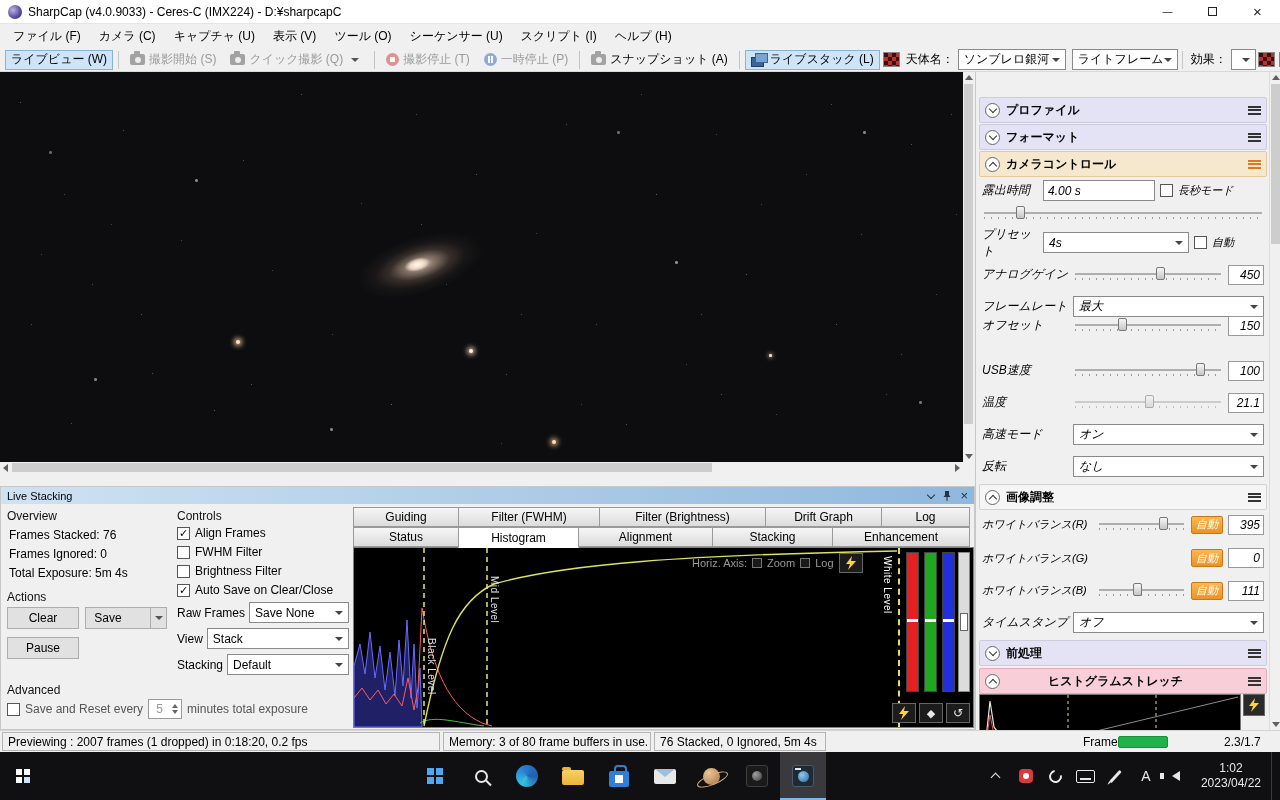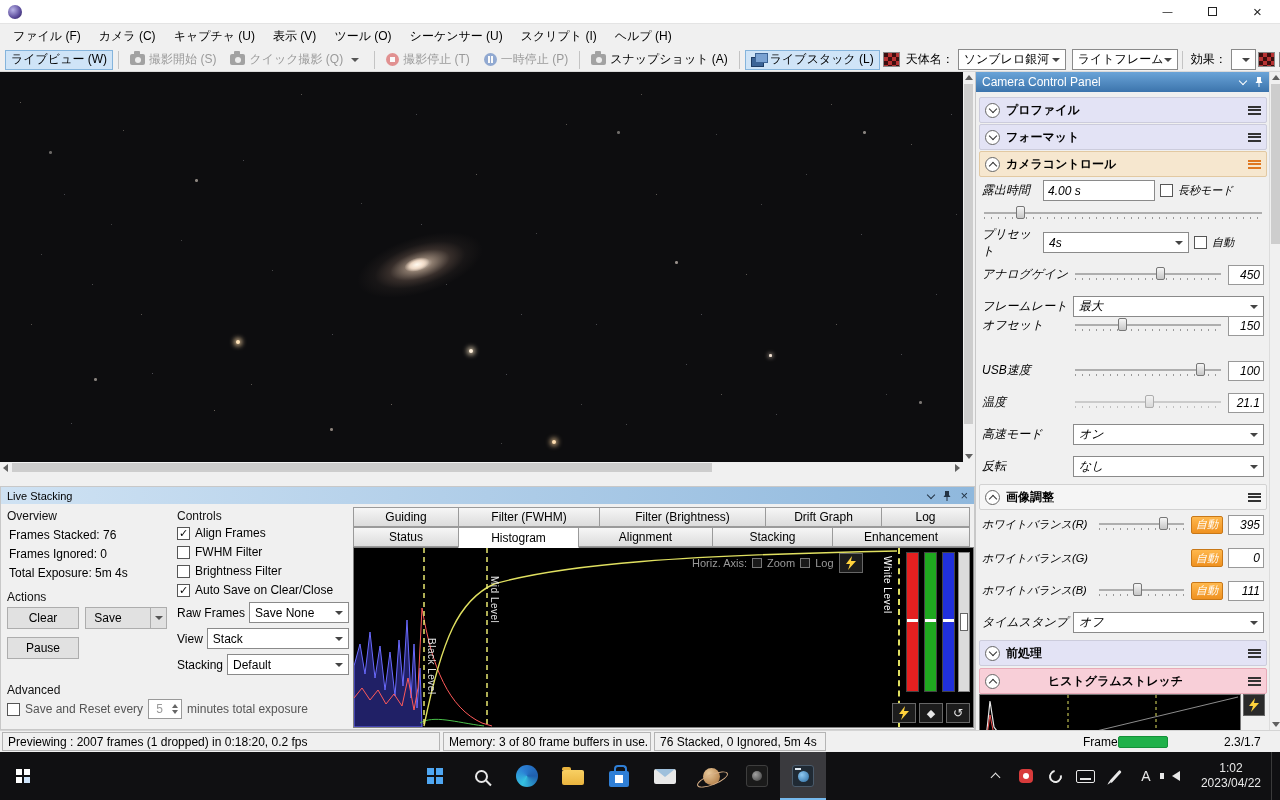--- a/index.html
+++ b/index.html
@@ -198,20 +198,21 @@
   .show-desktop { width:5px; height:48px; border-left:1px solid #3a3a3a; }
   .pin-svg, .bolt-svg { display:block; }
 </style>
 </head>
 <body>
 
 <div class="app">
 
   <div class="titlebar">
     <span class="app-ico"></span>
+    <span>SharpCap (v4.0.9033) - Ceres-C (IMX224) - D:¥sharpcapC</span>
     <div class="win-btns">
       <span class="win-btn i-min"></span>
       <span class="win-btn">
           <span class="i-max-box"></span>
         </span>
       <span class="win-btn i-close"></span>
     </div>
   </div>
 
   <div class="menubar">
@@ -437,30 +438,20 @@
           </span>
         <span class="hist-btn">
             <span>↺</span>
           </span>
       </div>
     </div>
   </div>
 
   <div class="cam-panel">
     <div class="cam-inner">
-      <div class="panel-hdr">
-        <span>Camera Control Panel</span>
-        <span class="ic">
-          <span class="chev white"></span>
-          <svg class="pin-svg" width="10" height="12" viewBox="0 0 10 12">
-              <path d="M3 1h4v4l1.5 2h-7L3 5z" fill="#fff"></path>
-              <rect x="4.5" y="7" width="1" height="4" fill="#fff"></rect>
-            </svg>
-        </span>
-      </div>
 
       <div class="sec lav" style="top:25px;">
         <span class="circ">
             <span class="chev"></span>
           </span>
         <span class="name">プロファイル</span>
         <span class="burger"></span>
       </div>
       <div class="sec lav" style="top:52px;">
         <span class="circ">

